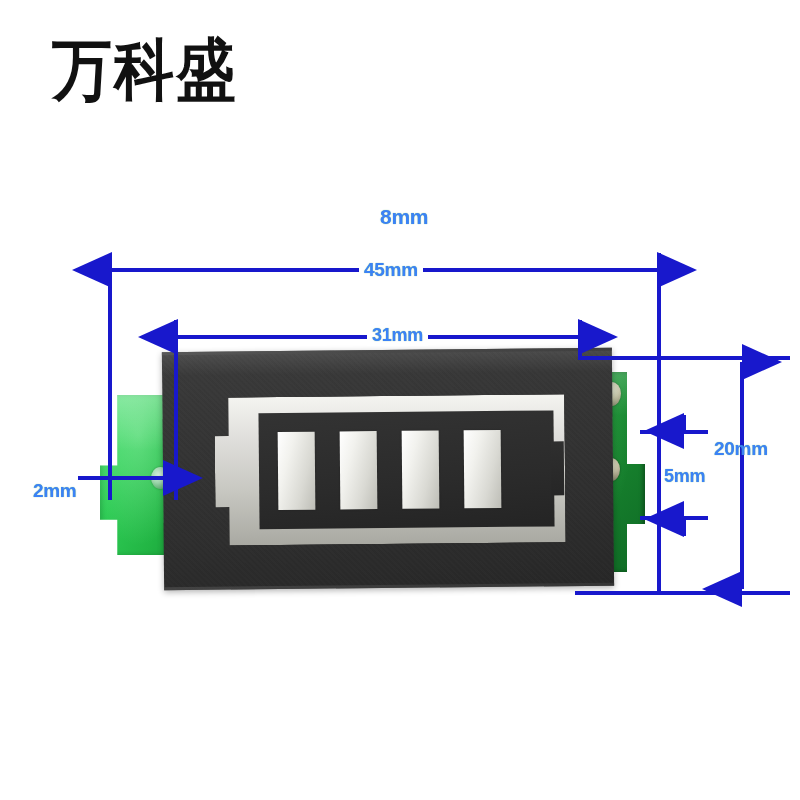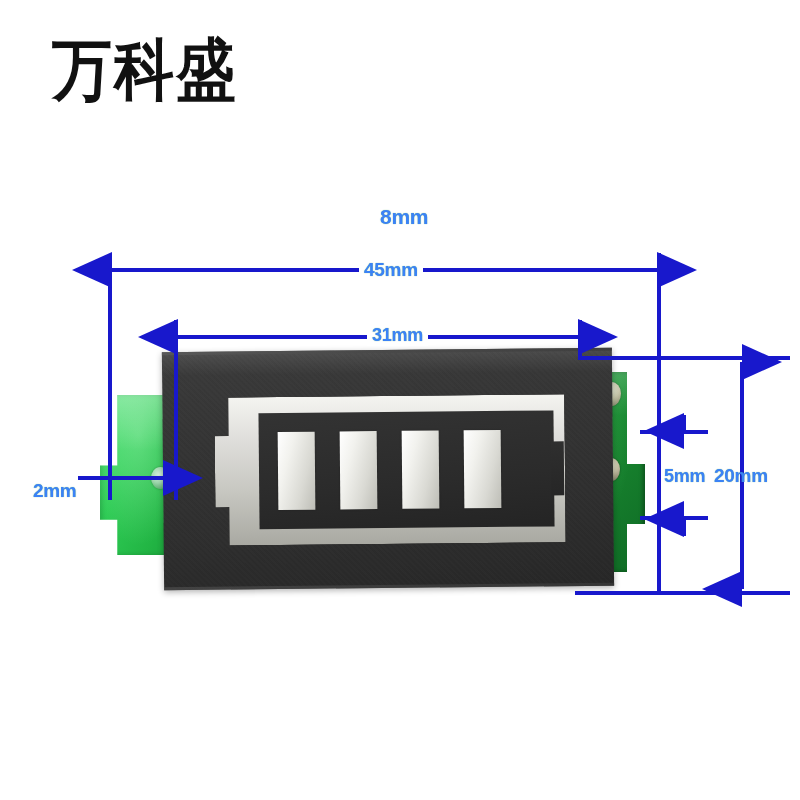--- a/index.html
+++ b/index.html
@@ -153,21 +153,21 @@
     color:#3b82f6;
     font-weight:700;
     font-family:"Liberation Sans",sans-serif;
     white-space:nowrap;
     text-shadow:0 0 1px rgba(10,140,10,.55);
     letter-spacing:-0.3px;
   }
   .lbl-8   {left:380px;top:205px;font-size:21px;}
   .lbl-45  {left:359px;top:259px;font-size:19px;background:#fff;padding:0 5px;}
   .lbl-31  {left:358px;top:325px;font-size:18px;background:#fff;padding:0 5px;margin-left:9px;}
-  .lbl-20  {left:714px;top:465px;font-size:19px;text-align:center;}
+  .lbl-20  {left:714px;top:438px;font-size:19px;text-align:center;}
   .lbl-5   {left:664px;top:466px;font-size:18px;text-align:right;}
   .lbl-2   {left:33px;top:468px;font-size:19px;margin-top:12px;}
 </style>
 </head>
 <body>
 
 <div id="stage">
 
   <div class="logo-block">
     <div class="logo-cn">万科盛</div>

